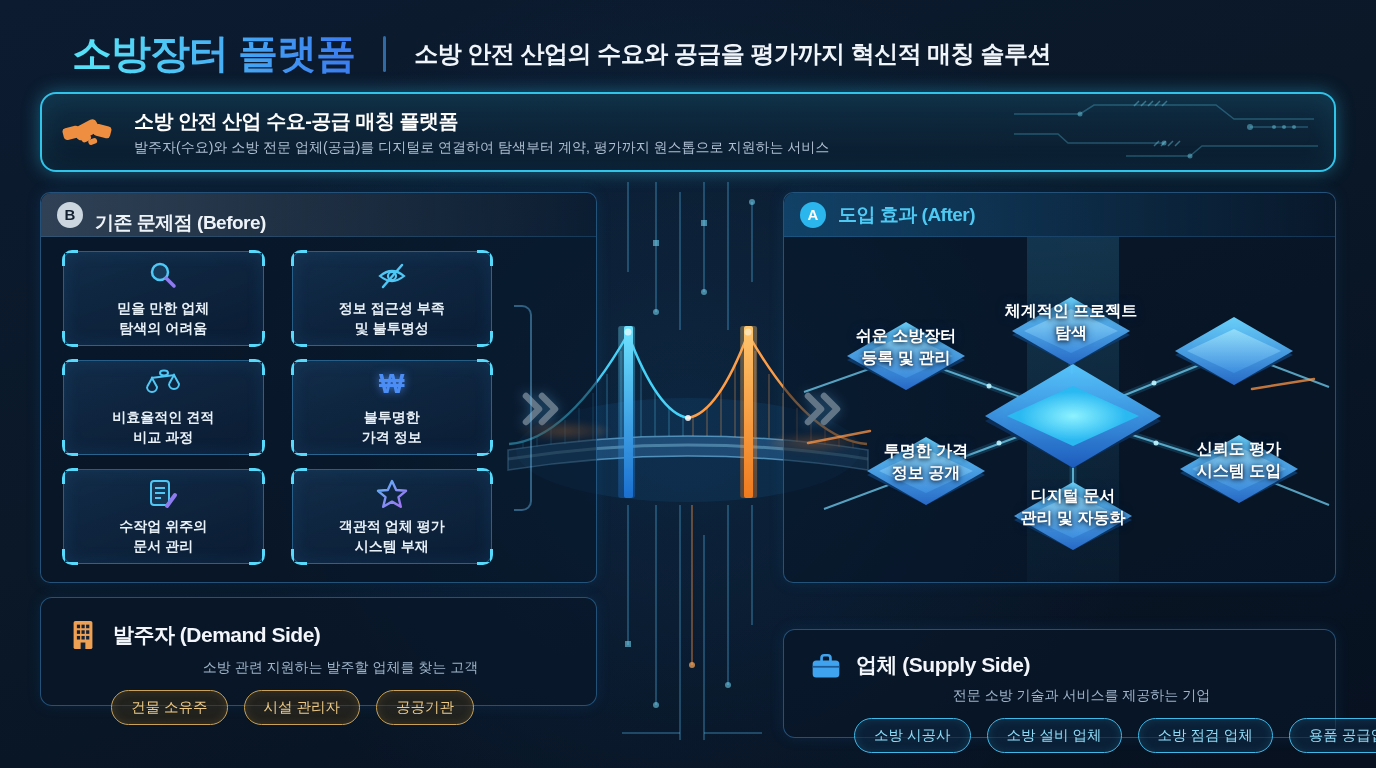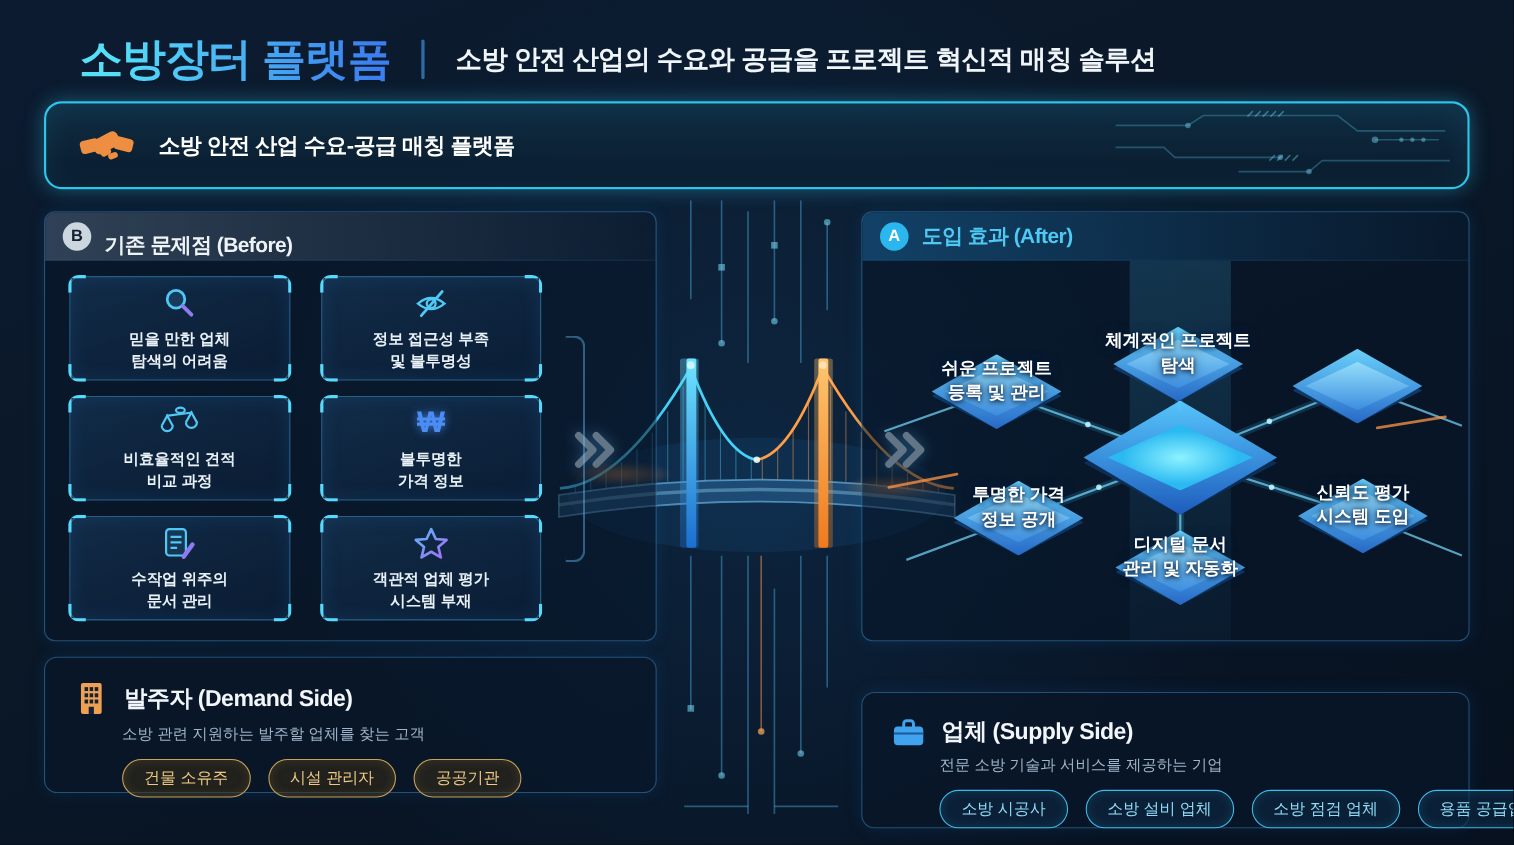--- a/index.html
+++ b/index.html
@@ -17,21 +17,21 @@
     background:linear-gradient(90deg,#55e0f7 10%,#3b7ff0 95%);
     -webkit-background-clip:text; background-clip:text; color:transparent; }
   .title-divider { width:3px; height:36px; background:#2e6ba6; margin:0 28px; border-radius:2px; }
   .subtitle { font-size:24px; font-weight:700; color:#f0f5fa; letter-spacing:-0.5px; }
 
   
   .banner { position:absolute; left:40px; top:92px; width:1296px; height:80px;
     border:2px solid #2fc4ea; border-radius:16px;
     background:linear-gradient(180deg, rgba(16,48,70,.88), rgba(10,26,44,.92));
     box-shadow:0 0 18px rgba(47,196,234,.4), inset 0 0 28px rgba(47,196,234,.10);
-    display:flex; align-items:center; padding-left:30px; overflow:hidden; }
+    display:flex; align-items:center; padding-left:20px; overflow:hidden; }
   .banner-icon { width:50px; height:44px; flex:0 0 auto; margin-right:22px; }
   .banner-text { display:flex; flex-direction:column; gap:4px; z-index:2; }
   .banner-title { font-size:20px; font-weight:800; color:#ffffff; letter-spacing:-0.5px; }
   .banner-desc { font-size:14px; color:#aebfd2; }
   .banner-circuit { position:absolute; right:10px; top:6px; height:66px; width:310px; opacity:.85; }
 
   
   .panel { position:absolute; border:1px solid rgba(62,140,200,.5); border-radius:10px;
     background:rgba(8,22,40,.55); box-shadow:0 0 14px rgba(20,90,150,.22); }
   .panel-before { left:40px; top:192px; width:557px; height:391px; }
@@ -95,58 +95,59 @@
 
   
   .center-art-svg { position:absolute; pointer-events:none; }
   .chev { position:absolute; top:391px; width:40px; height:36px; filter:drop-shadow(0 0 6px rgba(90,190,255,.8)); }
   .chev-left { left:521px; } .chev-right { left:803px; }
   .glow-streak { position:absolute; width:96px; height:22px; border-radius:50%;
     background:radial-gradient(closest-side, rgba(255,145,60,.55), transparent); filter:blur(2px); }
   .gs1 { left:516px; top:420px; } .gs2 { left:766px; top:432px; }
 
   
-  .card { position:absolute; top:597px; height:124px; border:1px solid rgba(62,140,200,.5);
+  .card { position:absolute; top:597px; height:109px; border:1px solid rgba(62,140,200,.5);
     border-radius:12px; background:rgba(8,22,40,.72); box-shadow:0 0 14px rgba(20,90,150,.2);
-    padding:20px 26px 0 26px; }
+    padding:20px 26px 0 26px;text-align:center; }
   .card-demand { left:40px; width:557px; }
   .card-supply { left:783px; width:553px;margin-top:32px; }
   .card-head { display:flex; align-items:center; gap:14px; }
   .card-title { font-size:21px; font-weight:800; color:#f2f6fa; letter-spacing:-0.5px; }
   .card-desc { margin:7px 0 0 44px; font-size:14px; color:#9fb4c9; }
   .tag-row { display:flex; gap:16px; margin:13px 0 0 44px; }
   .tag { border-radius:999px; padding:7px 19px; font-size:14.5px; font-weight:400; white-space:nowrap; }
   .tag-gold { border:1.5px solid #c9a257; color:#ecc985; background:rgba(58,44,20,.5);
     box-shadow:inset 0 0 10px rgba(201,162,87,.16); }
   .tag-cyan { border:1.5px solid #3fb9e8; color:#8fdcf8; background:rgba(14,40,66,.6);
     box-shadow:inset 0 0 10px rgba(63,185,232,.16); }
 </style>
 </head>
 <body>
 
 <div class="stage">
 
   <div class="top-header">
     <div class="main-title">소방장터 플랫폼</div>
     <div class="title-divider"></div>
-    <div class="subtitle">소방 안전 산업의 수요와 공급을 프로젝트 혁신적 매칭 솔루션</div>
+    <div class="subtitle">소방 안전 산업의 수요와 공급을 평가까지 혁신적 매칭 솔루션</div>
   </div>
 
   <div class="banner">
     <svg class="banner-icon" viewBox="0 0 50 44">
       <g fill="#ee8e40">
         <rect x="1" y="17" width="17" height="12" rx="3.5" transform="rotate(-14 9 23)"></rect>
         <rect x="32" y="15" width="17" height="12" rx="3.5" transform="rotate(14 40 21)"></rect>
         <rect x="12" y="13" width="25" height="14" rx="4.5" transform="rotate(-28 24 20)"></rect>
         <rect x="19" y="25" width="10" height="6.5" rx="3" transform="rotate(-28 24 28)"></rect>
         <rect x="26" y="29" width="9" height="5.5" rx="2.7" transform="rotate(-20 30 31)"></rect>
       </g>
     </svg>
     <div class="banner-text">
       <div class="banner-title">소방 안전 산업 수요-공급 매칭 플랫폼</div>
+      <div class="banner-desc">발주자(수요)와 소방 전문 업체(공급)를 디지털로 연결하여 탐색부터 계약, 평가까지 원스톱으로 지원하는 서비스</div>
     </div>
     <svg class="banner-circuit" viewBox="0 0 310 66">
       <g fill="none" stroke="rgba(90,210,240,.35)" stroke-width="1.5">
         <path d="M0 14 h66 l14 -9 h122 l18 14 h80"></path>
         <path d="M0 34 h44 l10 9 h96"></path>
         <path d="M112 56 h64 l12 -10 h116"></path>
         <path d="M236 27 h58"></path>
       </g>
       <g fill="rgba(120,225,250,.5)">
         <circle cx="66" cy="14" r="2.5"></circle>
@@ -403,21 +404,21 @@
       <div class="cpu" style="left:289px;top:179px">
         <div class="chip-side"></div>
           <div class="chip-top"></div>
           <div class="chip-core"></div>
       </div>
 
       <div class="chip" style="left:122px;top:119px">
         <div class="chip-side"></div>
           <div class="chip-top"></div>
           <div class="chip-core"></div>
-        <div class="chip-label">쉬운 프로젝트
+        <div class="chip-label">쉬운 소방장터
 등록 및 관리</div>
       </div>
       <div class="chip" style="left:287px;top:94px">
         <div class="chip-side"></div>
           <div class="chip-top"></div>
           <div class="chip-core"></div>
         <div class="chip-label">체계적인 프로젝트
 탐색</div>
       </div>
       <div class="chip" style="left:450px;top:114px">

